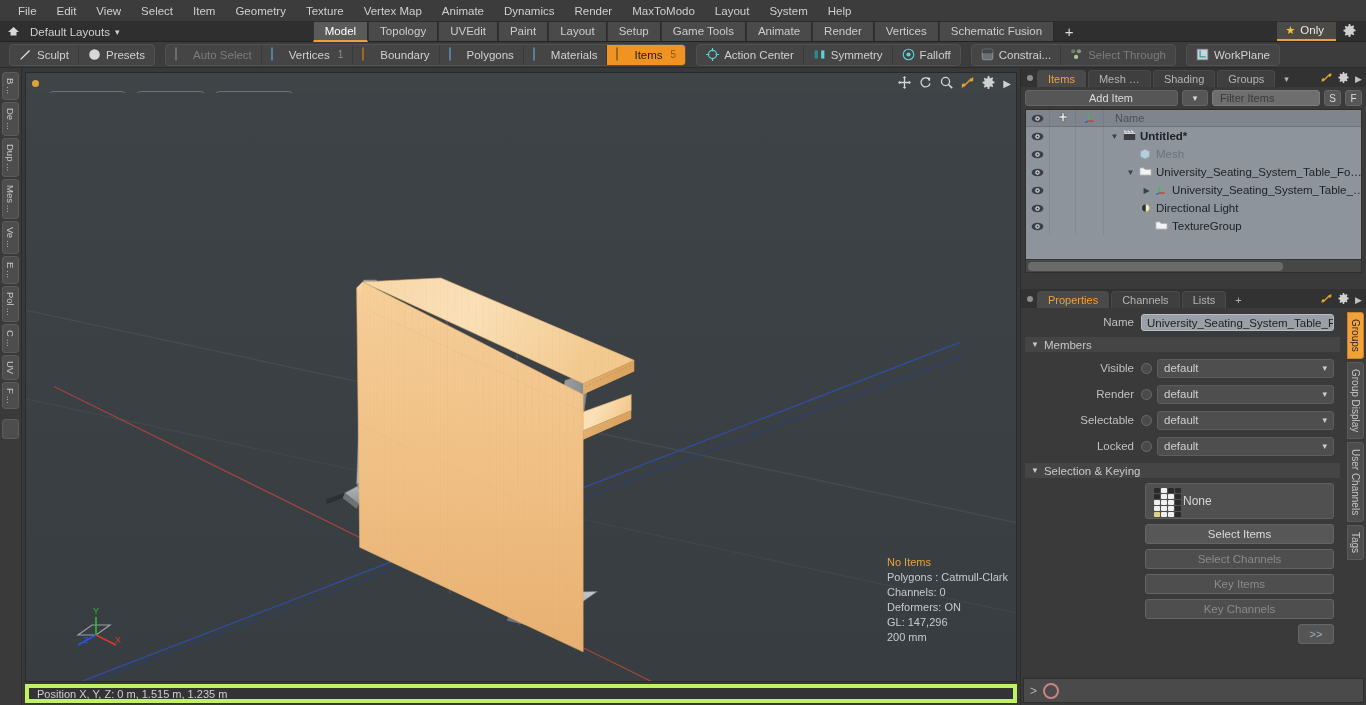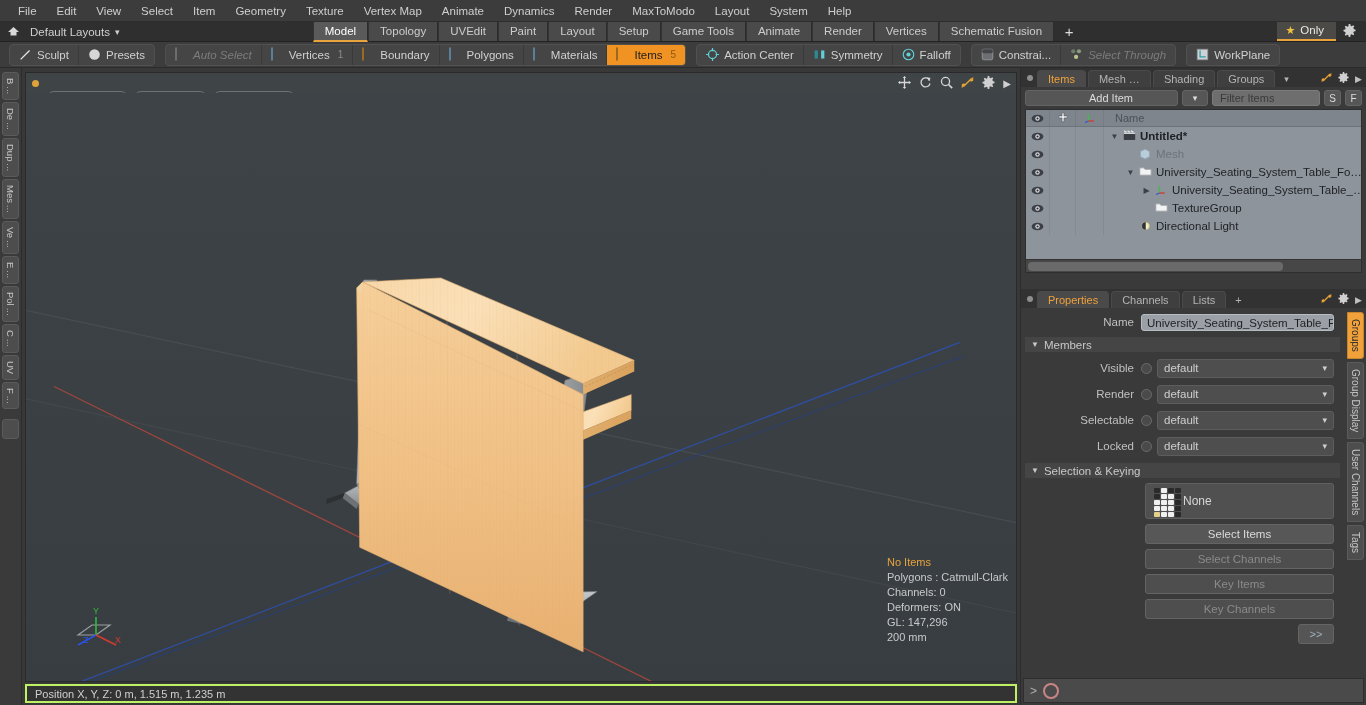--- a/index.html
+++ b/index.html
@@ -35,21 +35,21 @@
   .lb-gear { width:26px; text-align:center; }
 
   
   .toolbar { height:26px; background:#3c3c3c; display:flex; align-items:center; gap:0; flex:0 0 26px;
              border-bottom:1px solid #2b2b2b; padding:0 4px; }
   .grp { display:flex; align-items:center; height:22px; background:#454545; border:1px solid #515151;
          border-radius:4px; margin:0 5px; overflow:hidden;}
   .tb { height:22px; display:flex; align-items:center; gap:5px; padding:0 9px; color:#d0d0d0; font-size:11.5px;
         border-right:1px solid #3a3a3a; white-space:nowrap;}
   .tb:last-child { border-right:none; }
-  .tb.dim { color:#7c7c7c;font-style:italic; }
+  .tb.dim { color:#7c7c7c; }
   .tb.on { background:#f09323; color:#1e1e1e; }
   .tb .num { color:#8e8e8e; font-size:10px; margin-left:3px;}
   .tb.on .num { color:#8a5a10; }
 
   
   .ico { width:13px; height:13px; display:inline-block; position:relative; flex:0 0 13px;}
   .cube { width:12px;height:12px; background:linear-gradient(135deg,#bcd6e8 0%,#8fb6d2 50%,#6d93b0 100%);
           border:1px solid #5c7f99; border-radius:2px;}
   .cube.or { background:linear-gradient(135deg,#f2c98a 0%,#d99a42 55%,#b87a28 100%); border-color:#9a6a22;}
   .cube.gr { background:linear-gradient(135deg,#cfcfcf 0%,#9a9a9a 60%,#767676 100%); border-color:#6d6d6d;}
@@ -74,21 +74,21 @@
   .pill { height:22px; line-height:13px; padding:0 11px; border:1px solid #6a7276; border-radius:7px;
           color:#cfd4d6; font-size:11px; background:transparent;margin-top:37px; }
   .vphead .right { position:absolute; right:5px; display:flex; align-items:center; gap:8px; }
   .vport { flex:1; position:relative; background:#3b4145; overflow:hidden; }
 
   .statbox { position:absolute; right:8px; bottom:36px; text-align:left; line-height:15px; font-size:11px; color:#c9c9c9;margin-top:6px;}
   .statbox .no { color:#e8a33d; }
   .gizmo { position:absolute; left:44px; bottom:22px; width:60px; height:56px; }
 
   .posbar { height:19px; background:#333; border-top:1px solid #2a2a2a; display:flex; align-items:center;
-            padding-left:8px; font-size:11px; color:#cfcfcf; margin:2px 3px 2px 3px; border:2px solid #bef264;
+            padding-left:8px; font-size:11px; color:#cfcfcf; margin:2px 3px 2px 3px; border:4px solid #bef264;
             flex:0 0 19px;}
 
   
   .rpanel { width:346px; flex:0 0 346px; background:#3a3a3a; display:flex; flex-direction:column;
             border-left:1px solid #2c2c2c; }
 
   .ptabs { height:19px; background:#323232; display:flex; align-items:flex-end; padding-left:4px; position:relative;
            flex:0 0 19px;}
   .ptabs .pdot{ width:6px;height:6px;border-radius:50%;background:#8e8e8e;margin:0 4px 6px 2px;}
   .ptab { height:17px; line-height:16px; padding:0 10px; font-size:11px; color:#b4b4b4; background:#3f3f3f;
@@ -629,45 +629,45 @@
             <div class="trow">
               <div class="eye">
                 <svg width="13" height="9" viewBox="0 0 16 11">
                   <ellipse cx="8" cy="5.5" rx="7.2" ry="4.6" fill="#3c4046"></ellipse>
                   <circle cx="8" cy="5.5" r="2.7" fill="#d9dde2"></circle>
                   <circle cx="8" cy="5.5" r="1.3" fill="#2a2d31"></circle>
                 </svg>
               </div>
               <div class="c2"></div>
               <div class="c3"></div>
-              <div class="lbl" style="padding-left: 38px;">
+              <div class="lbl" style="padding-left: 22px;">
                 <span class="twist"></span>
-                <span class="ico"><svg width="13" height="11" viewBox="0 0 16 13">
-                    <path fill="#f2f3f4" stroke="#9b9d9f" d="M1 2h5l1.3 1.8H15V11H1z"></path>
+                <span class="ico"><svg width="12" height="12" viewBox="0 0 16 16">
+                    <circle cx="9" cy="8" r="5" fill="#f3eec0" stroke="#b5ae7a"></circle>
+                    <path fill="#2f3236" d="M9 3a5 5 0 0 0 0 10z"></path>
                   </svg></span>
-                <span>TextureGroup</span>
+                <span>Directional Light</span>
               </div>
             </div>
             <div class="trow">
               <div class="eye">
                 <svg width="13" height="9" viewBox="0 0 16 11">
                   <ellipse cx="8" cy="5.5" rx="7.2" ry="4.6" fill="#3c4046"></ellipse>
                   <circle cx="8" cy="5.5" r="2.7" fill="#d9dde2"></circle>
                   <circle cx="8" cy="5.5" r="1.3" fill="#2a2d31"></circle>
                 </svg>
               </div>
               <div class="c2"></div>
               <div class="c3"></div>
-              <div class="lbl" style="padding-left: 22px;">
+              <div class="lbl" style="padding-left: 38px;">
                 <span class="twist"></span>
-                <span class="ico"><svg width="12" height="12" viewBox="0 0 16 16">
-                    <circle cx="9" cy="8" r="5" fill="#f3eec0" stroke="#b5ae7a"></circle>
-                    <path fill="#2f3236" d="M9 3a5 5 0 0 0 0 10z"></path>
+                <span class="ico"><svg width="13" height="11" viewBox="0 0 16 13">
+                    <path fill="#f2f3f4" stroke="#9b9d9f" d="M1 2h5l1.3 1.8H15V11H1z"></path>
                   </svg></span>
-                <span>Directional Light</span>
+                <span>TextureGroup</span>
               </div>
             </div>
           </div>
         <div class="tscroll">
           <div class="tscrollbar"></div>
         </div>
       </div>
 
       <div class="ptabs" style="margin-top:16px;">
         <div class="pdot"></div>

